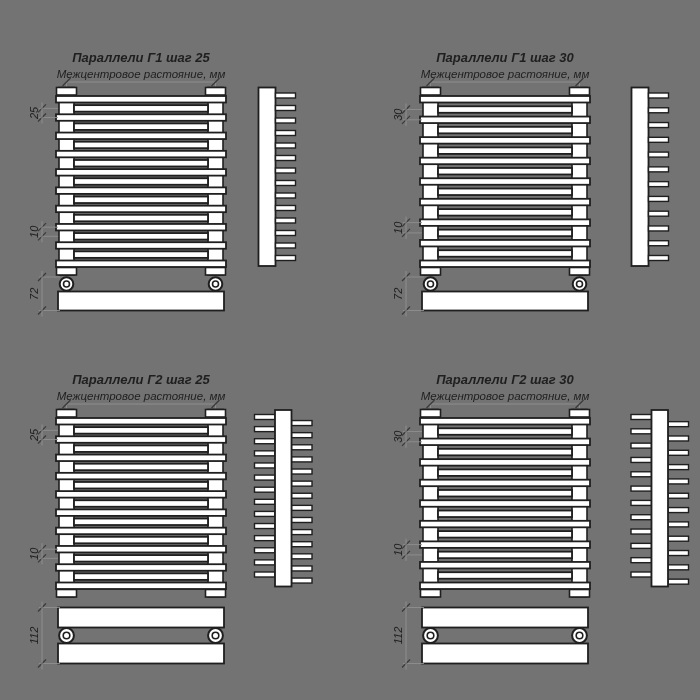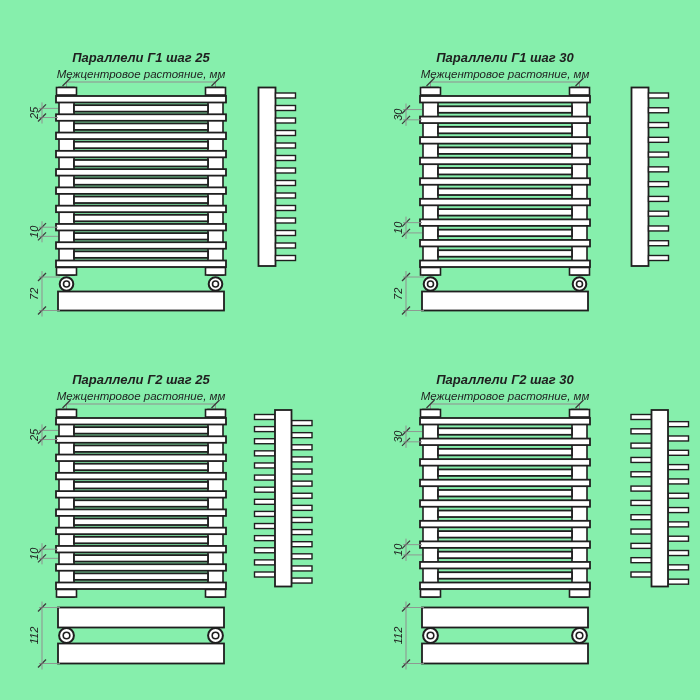--- a/index.html
+++ b/index.html
@@ -1,17 +1,17 @@
 <!DOCTYPE html>
 <html><head>
 <meta charset="utf-8">
 <style>
   html,body{margin:0;padding:0;background:#ffffff;}
   body{width:700px;height:700px;overflow:hidden;}
-  .sheet{position:relative;width:700px;height:700px;background:#86efac;}
+  .sheet{position:relative;width:700px;height:700px;background:#737373;}
   .t-title{font:italic 600 13px "Liberation Sans",sans-serif;fill:#1f1f1f;}
   .t-sub{font:italic 400 11.5px "Liberation Sans",sans-serif;fill:#1f1f1f;}
   .t-dim{font:italic 400 11px "Liberation Sans",sans-serif;fill:#1f1f1f;}
 </style>
 </head>
 <body>
 
 <div class="sheet">
   <svg id="sheet-svg" width="700" height="700" viewBox="0 0 700 700">
     <g>

